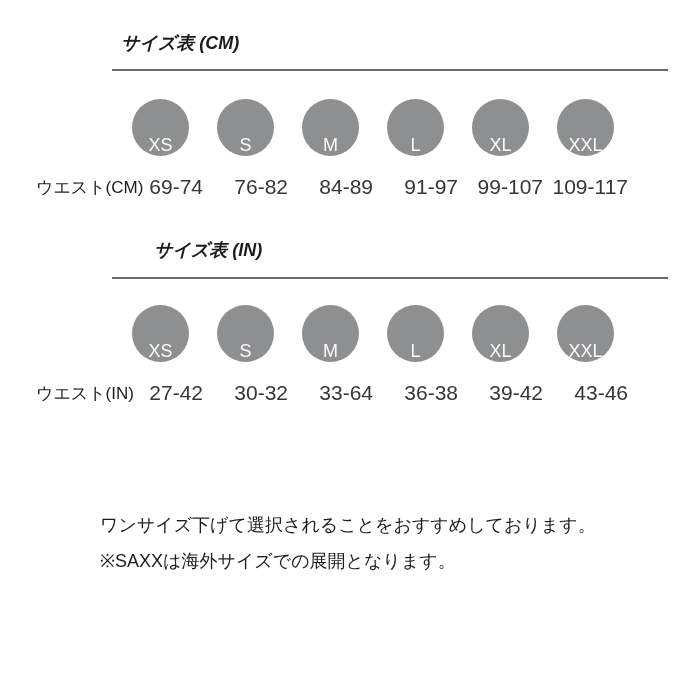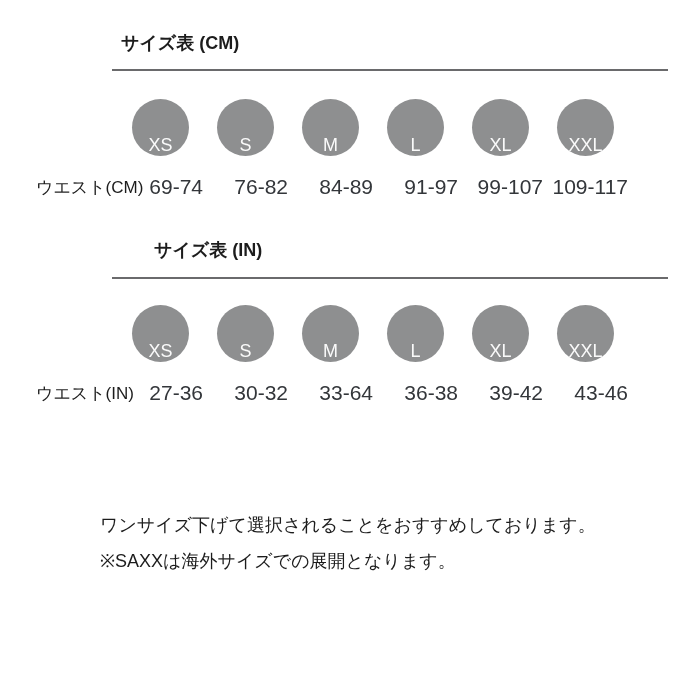--- a/index.html
+++ b/index.html
@@ -8,20 +8,21 @@
     background: #ffffff;
     font-family: "Liberation Sans", sans-serif;
     position: relative;
     overflow: hidden;
   }
   .section-title {
     position: absolute; left: 121px; margin: 0;
     font-size: 18px; font-weight: bold;
     color: var(--text, #1c1c1c);
     white-space: nowrap;
+    font-style: italic;
   }
   .divider {
     position: absolute; left: 112px;
     width: 556px; height: 2px;
     background: var(--divider, #6a6a6c);
   }
   .grid-row {
     position: absolute; left: 0;
     display: grid;
     grid-template-columns: 118px repeat(6, 85px);
@@ -139,21 +140,21 @@
         </div>
       </div>
     <div class="circle-cell">
         <div class="circle">
           <span>XXL</span>
         </div>
       </div>
   </div>
   <div class="grid-row row-values">
     <div class="row-label">ウエスト(IN)</div>
-    <div class="value">27-36</div>
+    <div class="value">27-42</div>
     <div class="value">30-32</div>
     <div class="value">33-64</div>
     <div class="value">36-38</div>
     <div class="value">39-42</div>
     <div class="value">43-46</div>
   </div>
 </section>
 
 <div class="notes">
   <p>ワンサイズ下げて選択されることをおすすめしております。</p>

